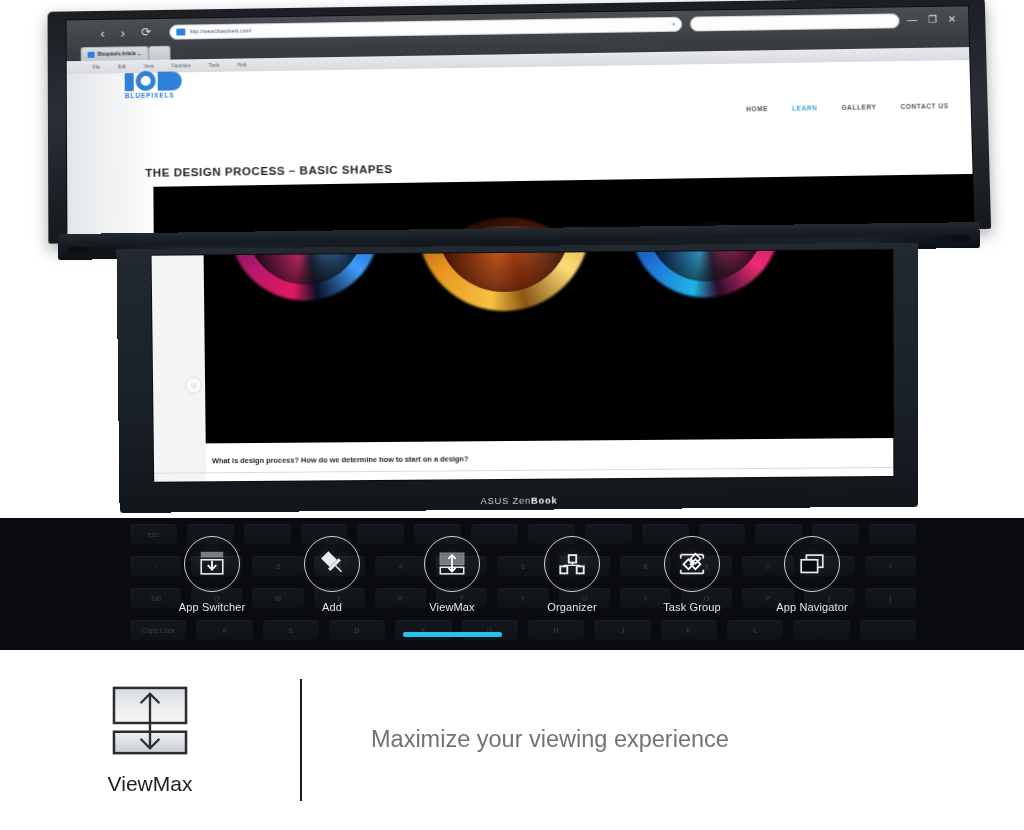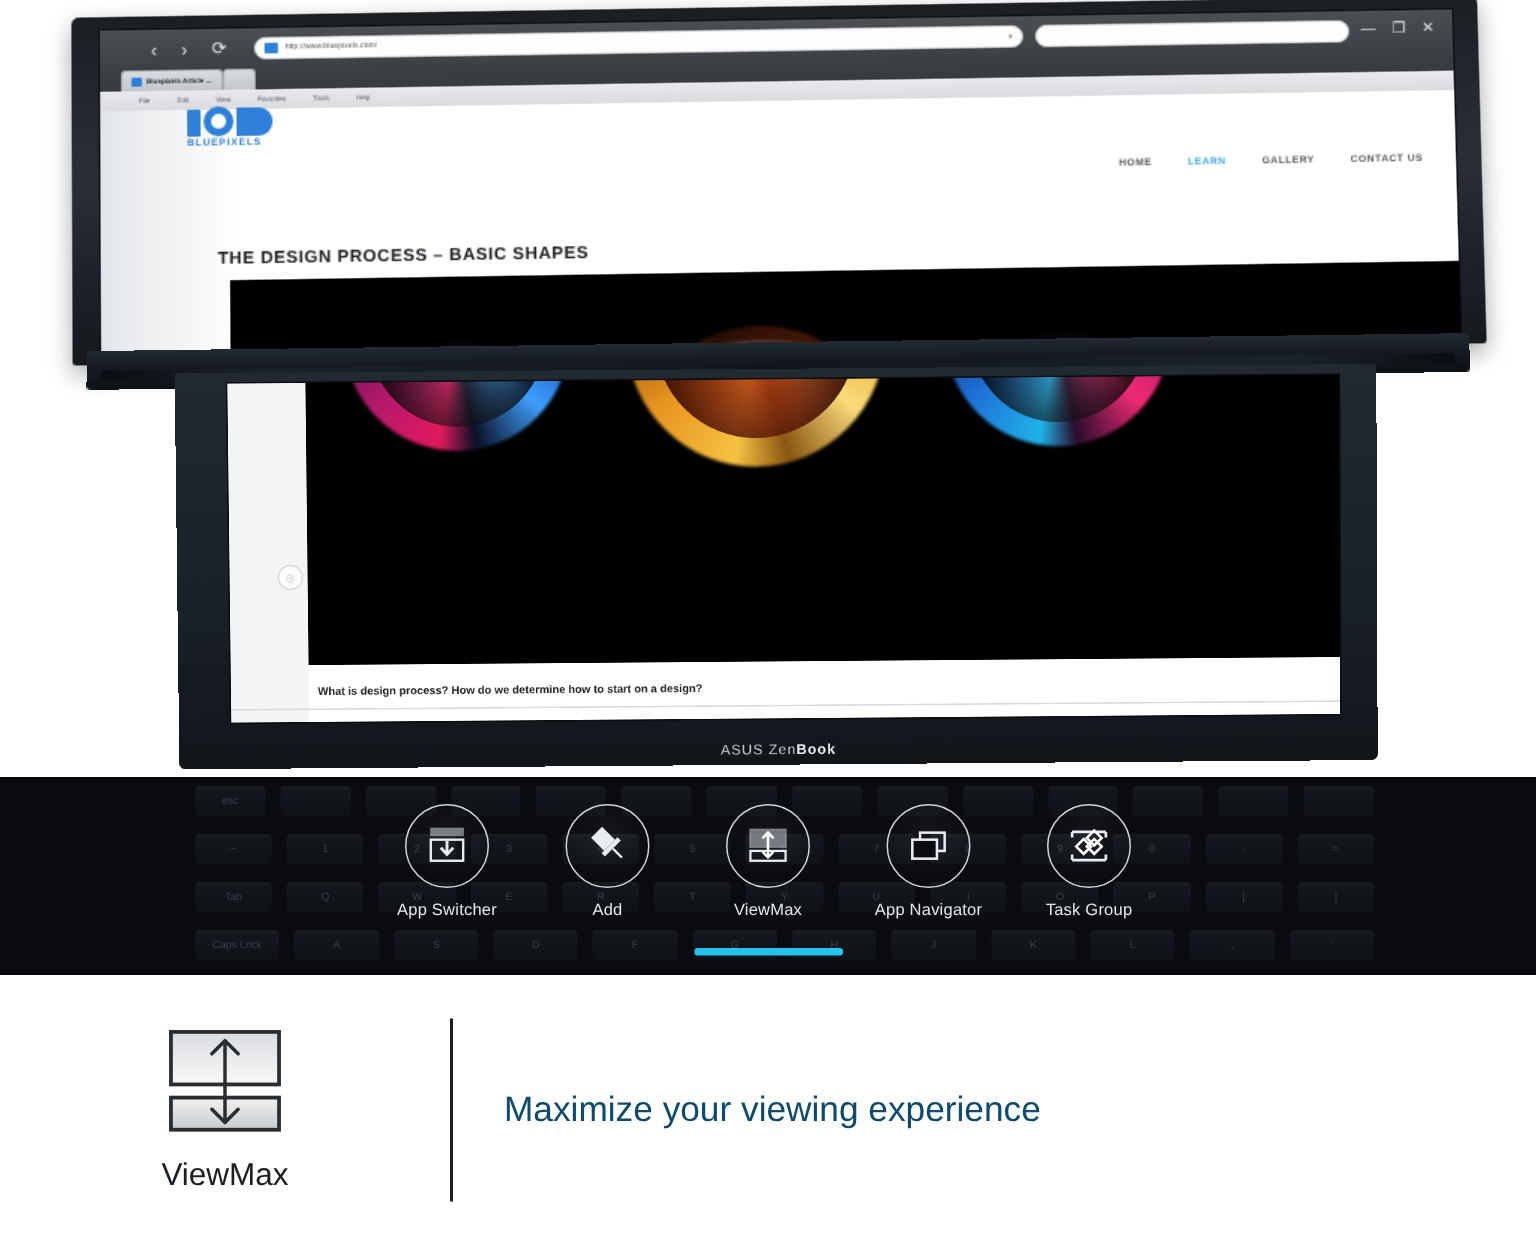--- a/index.html
+++ b/index.html
@@ -147,21 +147,21 @@
   }
   .kbd{ position:absolute; left:130px; top:0; right:108px; bottom:0; opacity:.5; }
   .kbd .krow{ position:absolute; left:0; right:0; display:flex; gap:10px; }
   .kbd .key{
     flex:1; height:20px; border-radius:3px;
     background:linear-gradient(180deg,#20262d,#151a20);
     box-shadow:inset 0 1px 0 rgba(255,255,255,.05);
     color:#6a7480; font-size:7px; display:flex; align-items:center; justify-content:center;
   }
   .toolrow{ position:absolute; left:0; right:0; top:18px; display:flex;
-            justify-content:center; gap:0; }
+            justify-content:center; gap:13px; }
   .tool{ width:107px; display:flex; flex-direction:column; align-items:center; gap:9px; position:relative;}
   .tcircle{
     width:56px; height:56px; border-radius:50%; border:1.6px solid #cfd5db;
     display:flex; align-items:center; justify-content:center;
     background:radial-gradient(circle at 50% 40%,rgba(255,255,255,.05),rgba(0,0,0,0) 70%);
   }
   .tlabel{ font-size:11px; color:#e4e8ec; letter-spacing:.15px; white-space:nowrap; }
   .tool.active .underline{
     position:absolute; left:4px; right:4px; bottom:-24px; height:5px;
     border-radius:2px;
@@ -170,21 +170,21 @@
 
   
   #caption{
     position:absolute; left:0; top:650px; width:1024px; height:180px;
     background:#fff; display:flex; align-items:center;
   }
   .cap-icon-wrap{ width:300px; display:flex; flex-direction:column; align-items:center; gap:13px; }
   .cap-icon{ width:78px; height:74px; display:block; }
   .cap-icon-label{ font-size:21px; color:#1c1f22; }
   .cap-divider{ width:2px; height:122px; background:#1c1f22; flex:0 0 auto; }
-  .cap-text{ margin-left:34px; font-size:23.5px; color:#0c4a6e; line-height:1.42; }
+  .cap-text{ margin-left:69px; font-size:23.5px; color:#737373; line-height:1.42; }
 </style>
 </head>
 <body>
 
 <div id="stage">
 
   <div id="photo">
 
     <div class="lid-outer">
       <div class="lid-screen">
@@ -395,42 +395,53 @@
           <svg class="ticon" viewBox="0 0 32 32">
             <rect x="3.5" y="4.5" width="25" height="12" fill="#cfd5db" opacity=".5" stroke="#e9edf1" stroke-width="1.6"></rect>
             <rect x="3.5" y="19.5" width="25" height="7" fill="none" stroke="#e9edf1" stroke-width="1.6"></rect>
             <path d="M16 6.5v17.5M12.6 10l3.4-3.6 3.4 3.6M12.6 20.5l3.4 3.6 3.4-3.6" fill="none" stroke="#ffffff" stroke-width="1.9" stroke-linecap="round" stroke-linejoin="round"></path>
           </svg>
         </div>
         <div class="tlabel">ViewMax</div>
         <div class="underline" style="background: rgb(37, 195, 236);"></div>
       </div>
 
-
-
       <div class="tool">
         <div class="tcircle">
           <svg class="ticon" viewBox="0 0 32 32">
-            <rect x="10" y="6.5" width="17.5" height="13" fill="none" stroke="#e9edf1" stroke-width="1.8"></rect>
-            <rect x="4.5" y="11.5" width="17.5" height="13.5" fill="#090b0f" stroke="#e9edf1" stroke-width="1.8"></rect>
-          </svg>
-        </div>
-        <div class="tlabel">App Navigator</div>
-      </div>
+            <rect x="12.5" y="6.5" width="8" height="8" fill="none" stroke="#e9edf1" stroke-width="2"></rect>
+            <rect x="3.5" y="18.5" width="7.5" height="7.5" fill="none" stroke="#e9edf1" stroke-width="2"></rect>
+            <rect x="21" y="18.5" width="7.5" height="7.5" fill="none" stroke="#e9edf1" stroke-width="2"></rect>
+            <path d="M16.5 15v2.5M7.2 17.5h17.5M7.2 17.5v1M24.7 17.5v1" stroke="#e9edf1" stroke-width="1.3" fill="none"></path>
+          </svg>
+        </div>
+        <div class="tlabel">Organizer</div>
+      </div>
+
 
       <div class="tool">
         <div class="tcircle">
           <svg class="ticon" viewBox="0 0 32 32">
             <path d="M4 6h24M4 26h24M4 6v4M28 6v4M4 22v4M28 22v4" stroke="#e9edf1" stroke-width="1.9" fill="none"></path>
             <rect x="16" y="6.5" width="7.5" height="7.5" transform="rotate(45 19.7 10.2)" fill="none" stroke="#ffffff" stroke-width="1.8"></rect>
             <rect x="8.5" y="12.5" width="7.5" height="7.5" transform="rotate(45 12.2 16.2)" fill="none" stroke="#ffffff" stroke-width="1.8"></rect>
             <rect x="16" y="12.5" width="7.5" height="7.5" transform="rotate(45 19.7 16.2)" fill="none" stroke="#ffffff" stroke-width="1.8"></rect>
           </svg>
         </div>
         <div class="tlabel">Task Group</div>
+      </div>
+
+      <div class="tool">
+        <div class="tcircle">
+          <svg class="ticon" viewBox="0 0 32 32">
+            <rect x="10" y="6.5" width="17.5" height="13" fill="none" stroke="#e9edf1" stroke-width="1.8"></rect>
+            <rect x="4.5" y="11.5" width="17.5" height="13.5" fill="#090b0f" stroke="#e9edf1" stroke-width="1.8"></rect>
+          </svg>
+        </div>
+        <div class="tlabel">App Navigator</div>
       </div>
 
 
     </div>
   </div>
 
   <div id="caption">
     <div class="cap-icon-wrap">
       <svg class="cap-icon" viewBox="0 0 80 76">
         <defs>

